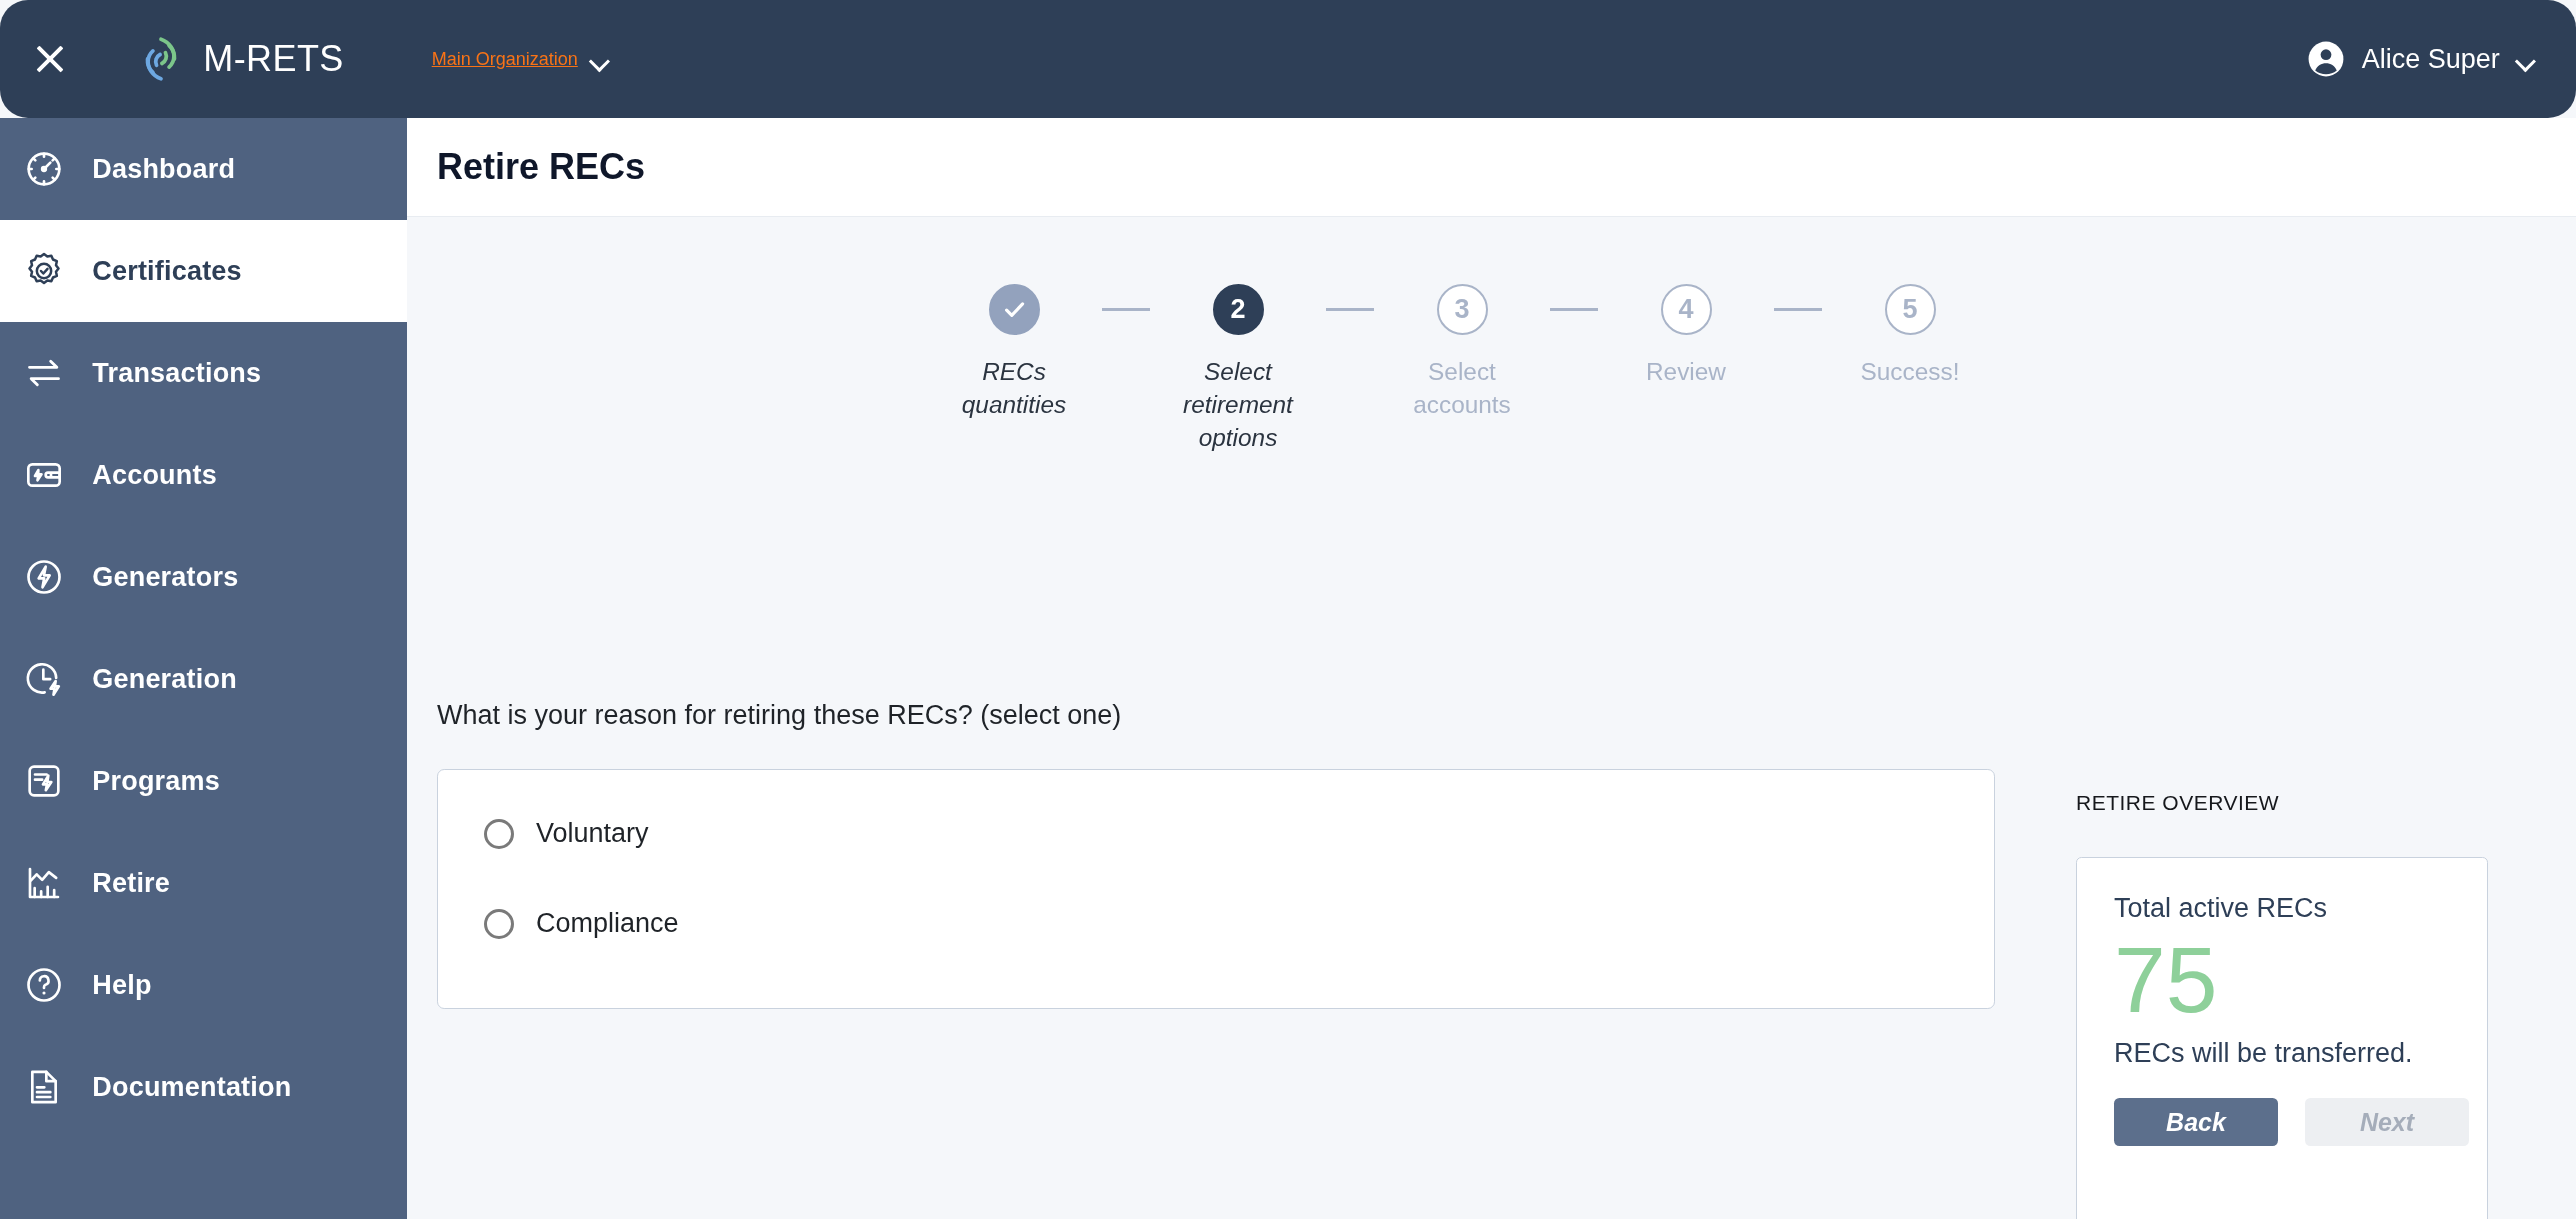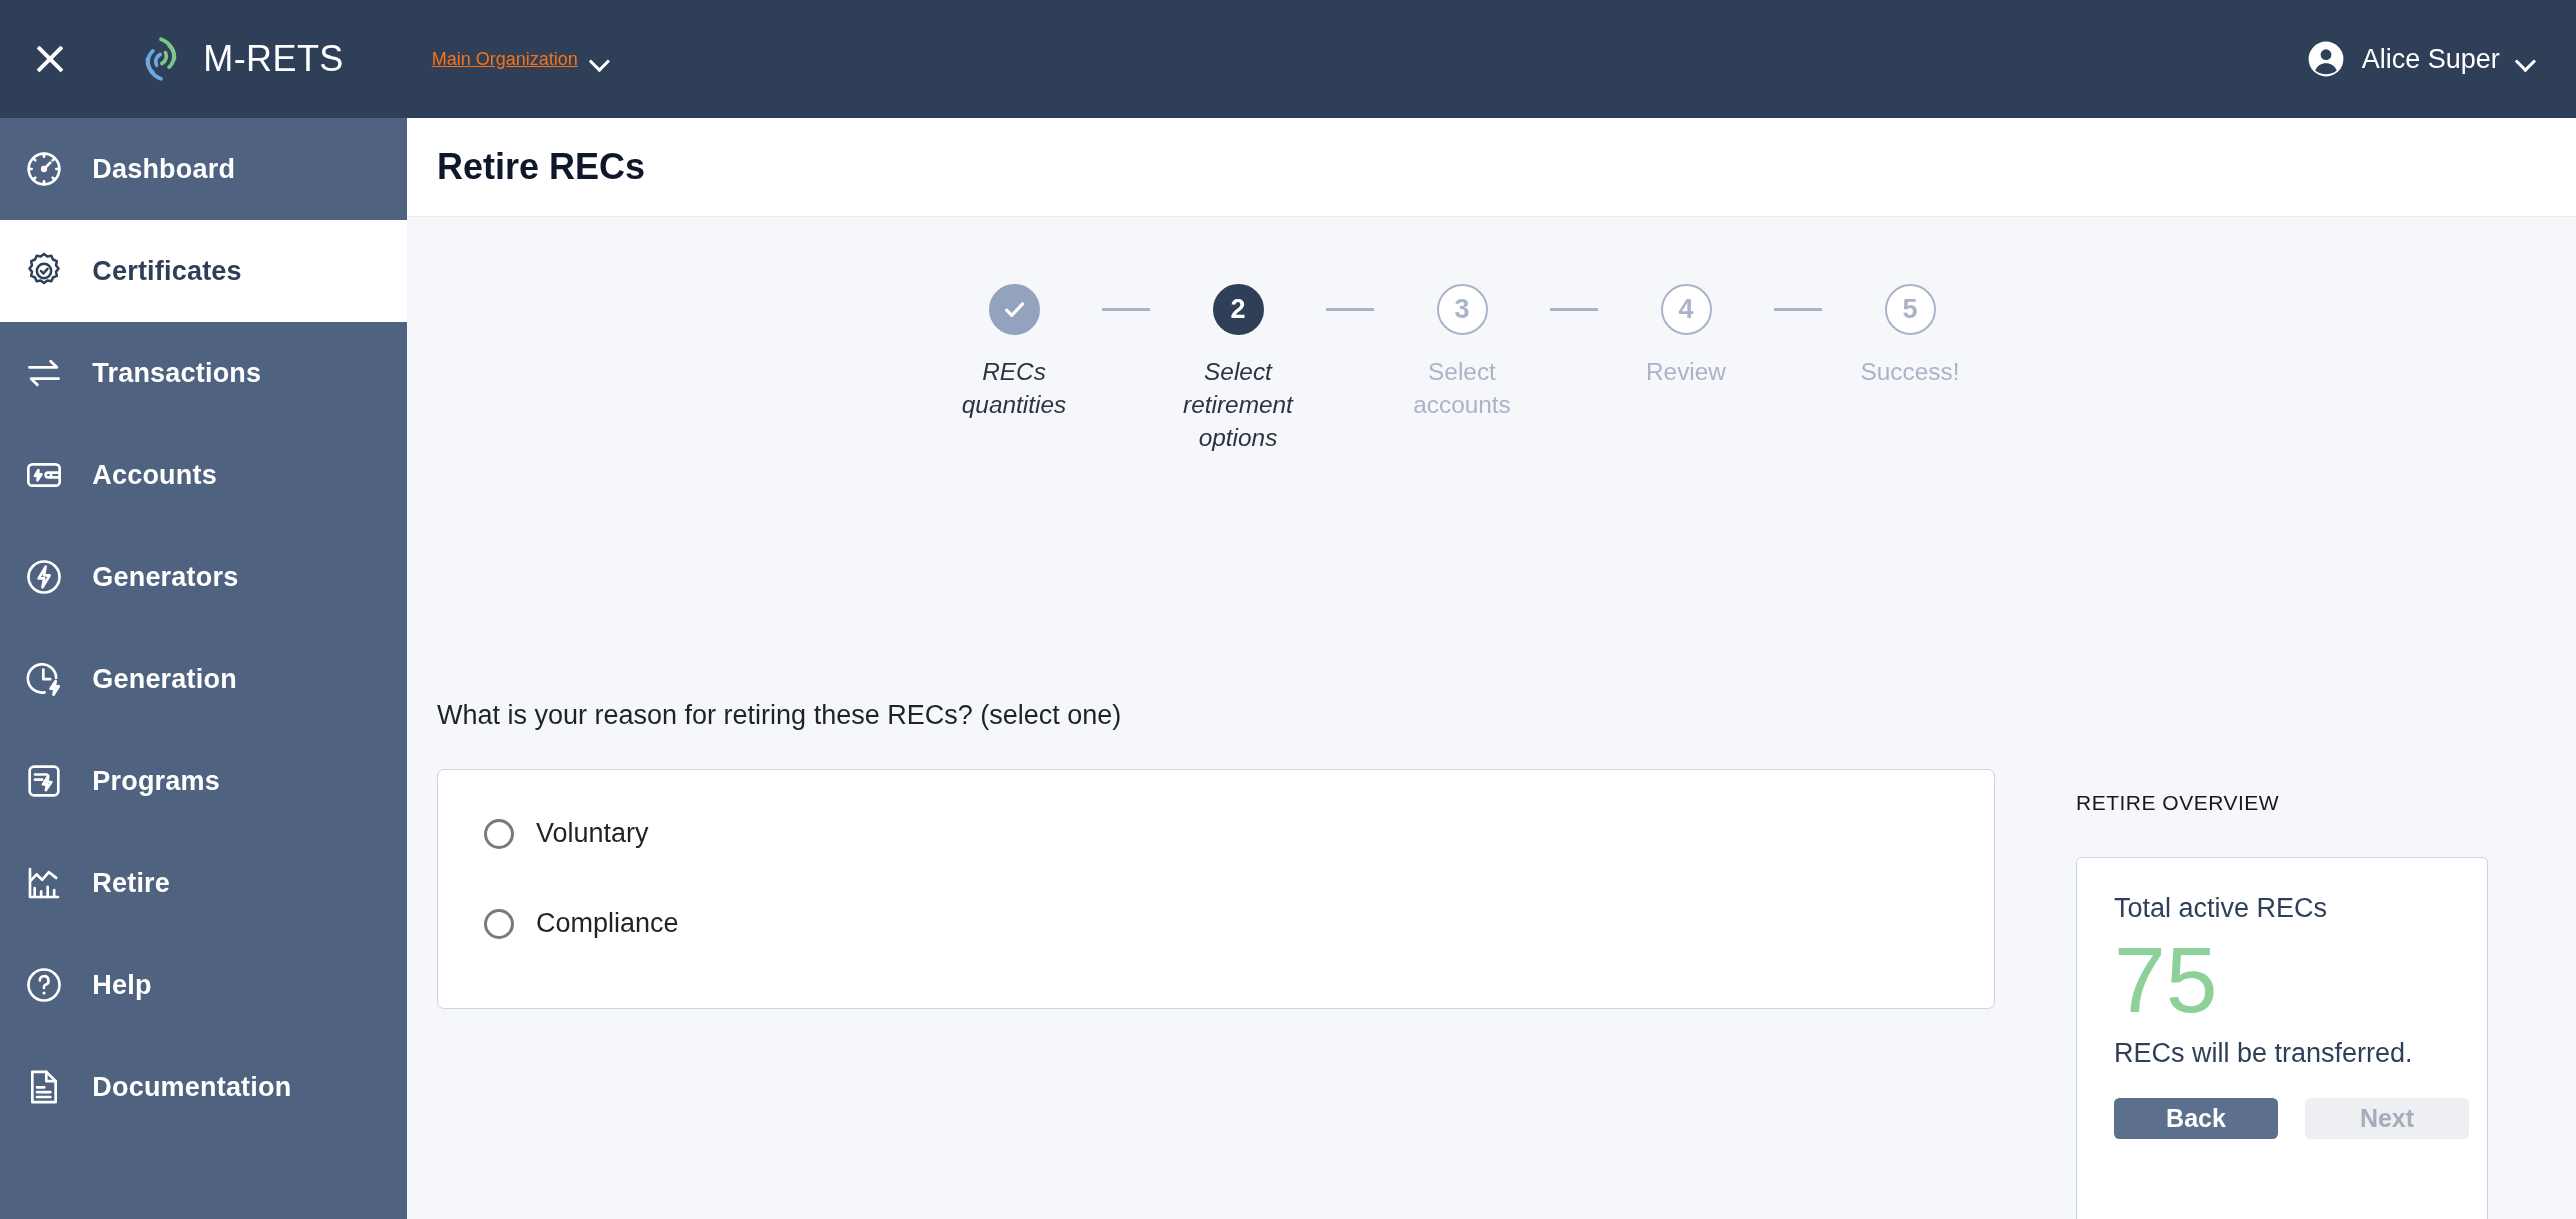--- a/index.html
+++ b/index.html
@@ -10,21 +10,21 @@
     background: #f5f7fa;
     overflow: hidden;
   }
   .app { position: relative; width: 2576px; height: 1219px; }
 
   
   .topbar {
     position: absolute; top: 0; left: 0;
     width: 2576px; height: 118px;
     background: #2e3f57;
-    display: flex; align-items: center;
+    display: flex; align-items: center; border-radius: 28px;
   }
   .close-btn {
     width: 99px; height: 118px;
     display: flex; align-items: center; justify-content: center;
     cursor: pointer;
   }
   .close-glyph {
     position: relative; width: 34px; height: 34px;
   }
   .close-glyph:before, .close-glyph:after {
@@ -180,22 +180,23 @@
   .ov-value {
     font-size: 93px; font-weight: 400; color: #8ed09a;
     line-height: 98px; margin-top: 7.2px; margin-bottom: 9px;
   }
   .ov-sub { font-size: 27px; color: #2e3f57; }
   .ov-actions { display: flex; gap: 27px; margin-top: 29px; }
   .btn {
     border: none; border-radius: 5.4px;
     font-family: "Liberation Sans", sans-serif;
     font-size: 25px; font-weight: 700;
-    width: 164px; height: 41px;
+    width: 164px; height: 48px;
     cursor: pointer;
+    font-style: italic;
   }
   .btn-back { background: #5c6f8c; color: #ffffff; }
   .btn-next { background: #edeff2; color: #a5adba; cursor: default; }
 </style>
 </head>
 <body>
 
 <div class="app">
 
   <div class="topbar">

